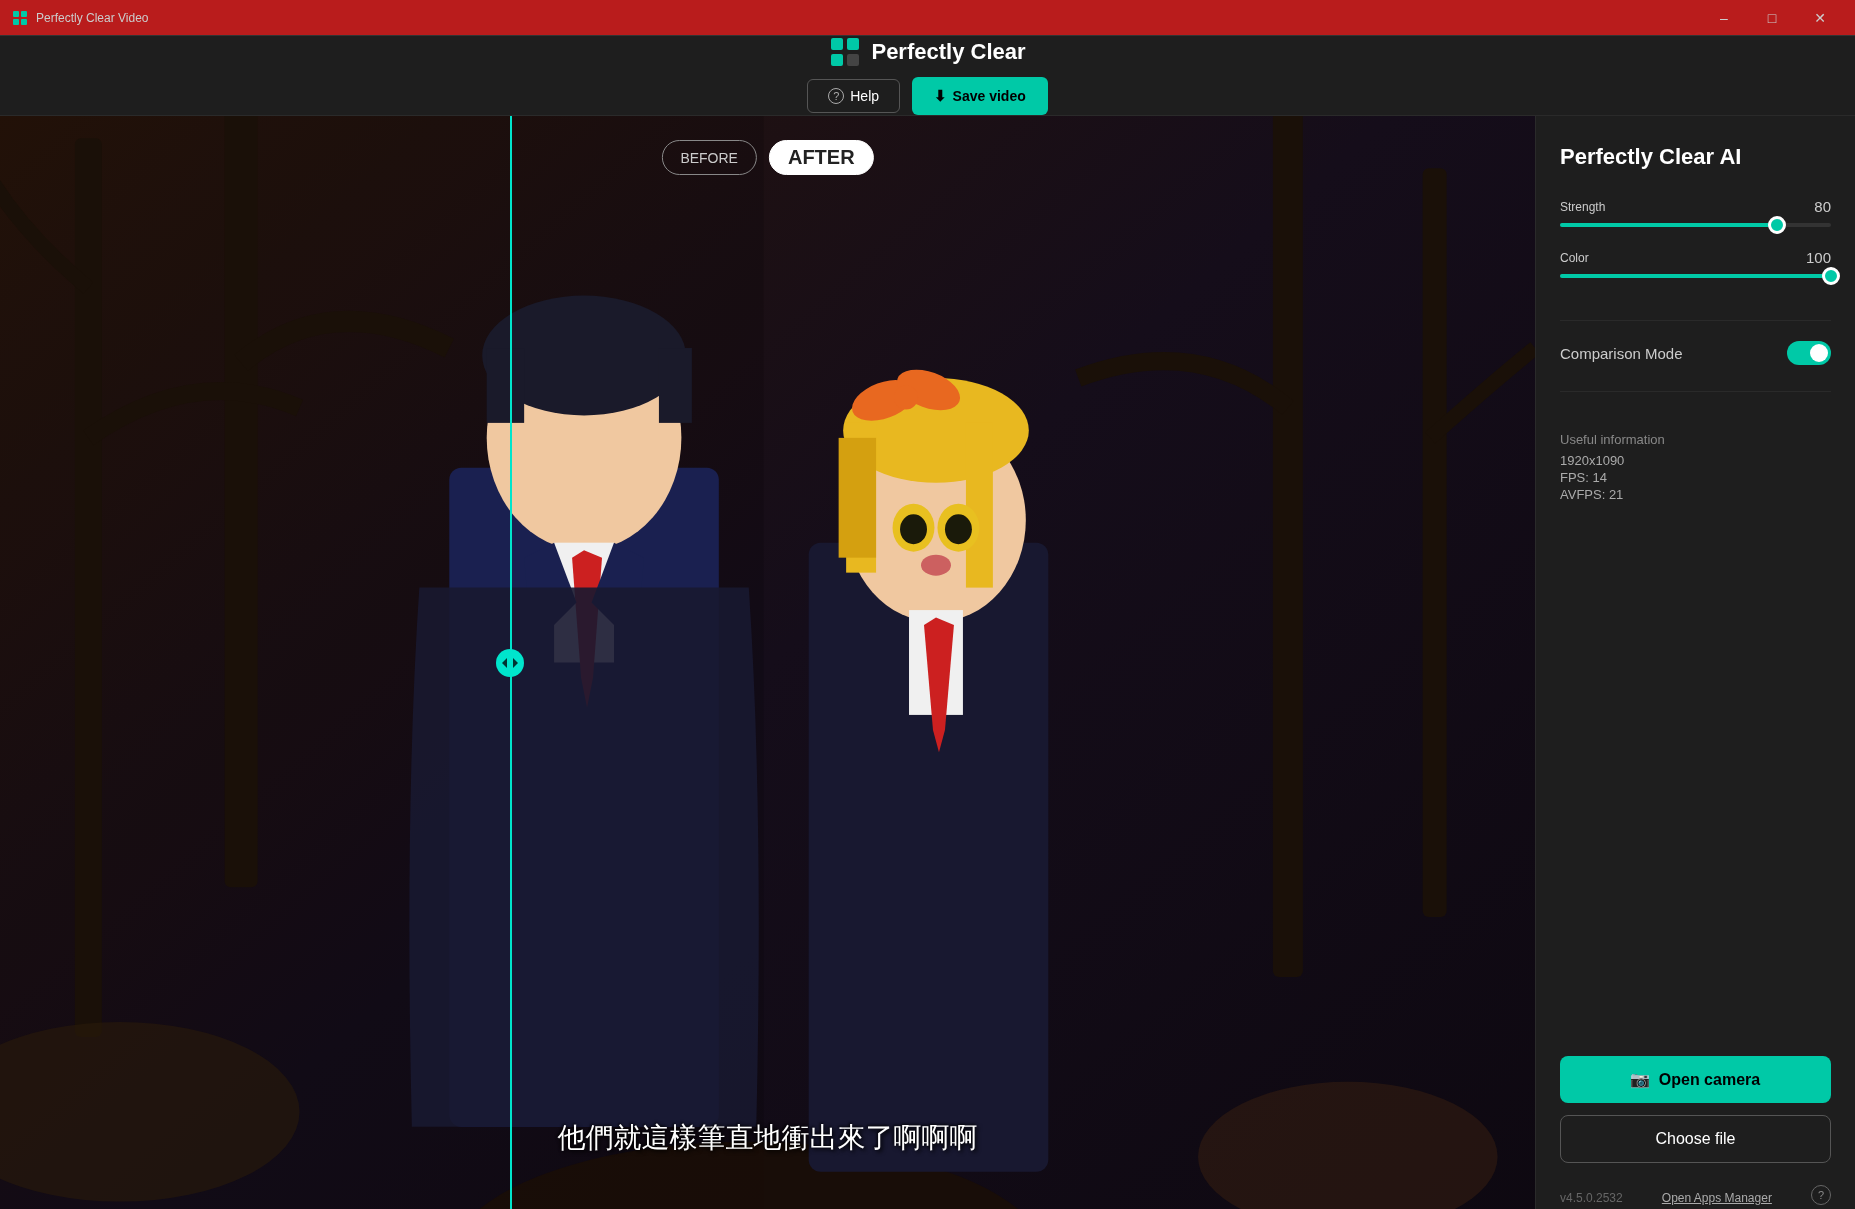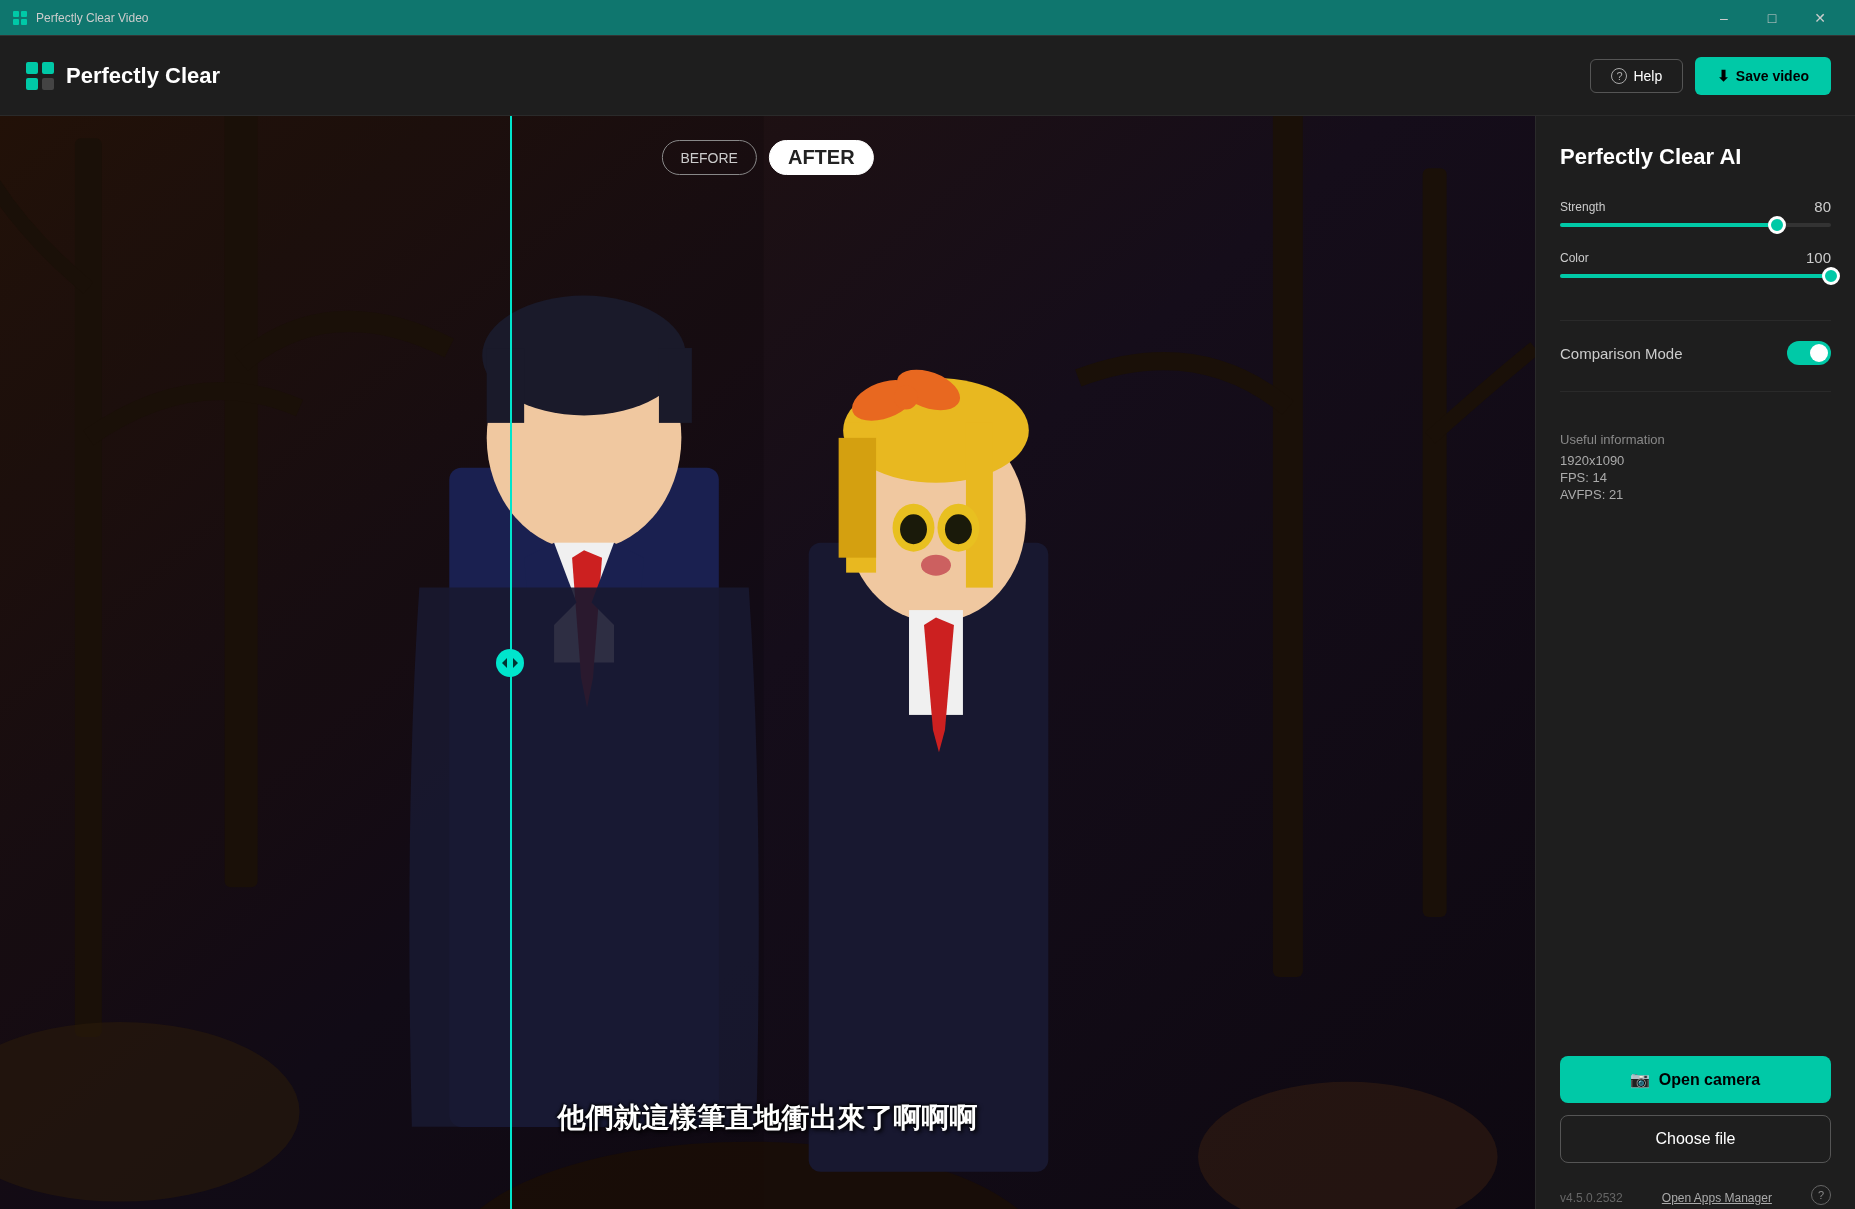--- a/index.html
+++ b/index.html
@@ -8,21 +8,21 @@
       height: 1209px;
       background: #1a1a1a;
       font-family: 'Segoe UI', Arial, sans-serif;
       overflow: hidden;
       color: #ffffff;
     }
 
     
     .title-bar {
       height: 36px;
-      background: #0f766e;
+      background: #b91c1c;
       display: flex;
       align-items: center;
       justify-content: space-between;
       padding: 0 12px;
       border-bottom: 1px solid #333;
       user-select: none;
     }
     .title-bar-left {
       display: flex;
       align-items: center;
@@ -53,20 +53,21 @@
 
     
     .app-header {
       height: 80px;
       background: #1e1e1e;
       display: flex;
       align-items: center;
       justify-content: space-between;
       padding: 0 24px;
       border-bottom: 1px solid #2a2a2a;
+      flex-direction: column;
     }
     .logo-area {
       display: flex;
       align-items: center;
       gap: 10px;
     }
     .logo-icon {
       width: 32px;
       height: 32px;
     }
@@ -163,26 +164,26 @@
       content: '';
       position: absolute;
       inset: 0;
       background: 
         radial-gradient(ellipse at 20% 40%, rgba(80,50,20,0.6) 0%, transparent 60%),
         radial-gradient(ellipse at 80% 60%, rgba(60,40,60,0.5) 0%, transparent 50%),
         radial-gradient(ellipse at 50% 80%, rgba(40,30,15,0.7) 0%, transparent 50%);
     }
     .subtitle-text {
       position: absolute;
-      bottom: 72px;
+      bottom: 52px;
       left: 50%;
       transform: translateX(-50%);
       color: #ffffff;
       font-size: 28px;
-      font-weight: bold;
+      font-weight: normal;
       text-shadow: 2px 2px 4px #000, -1px -1px 3px #000;
       white-space: nowrap;
       z-index: 5;
     }
 
     
     .split-line {
       position: absolute;
       top: 0;
       left: 510px;

